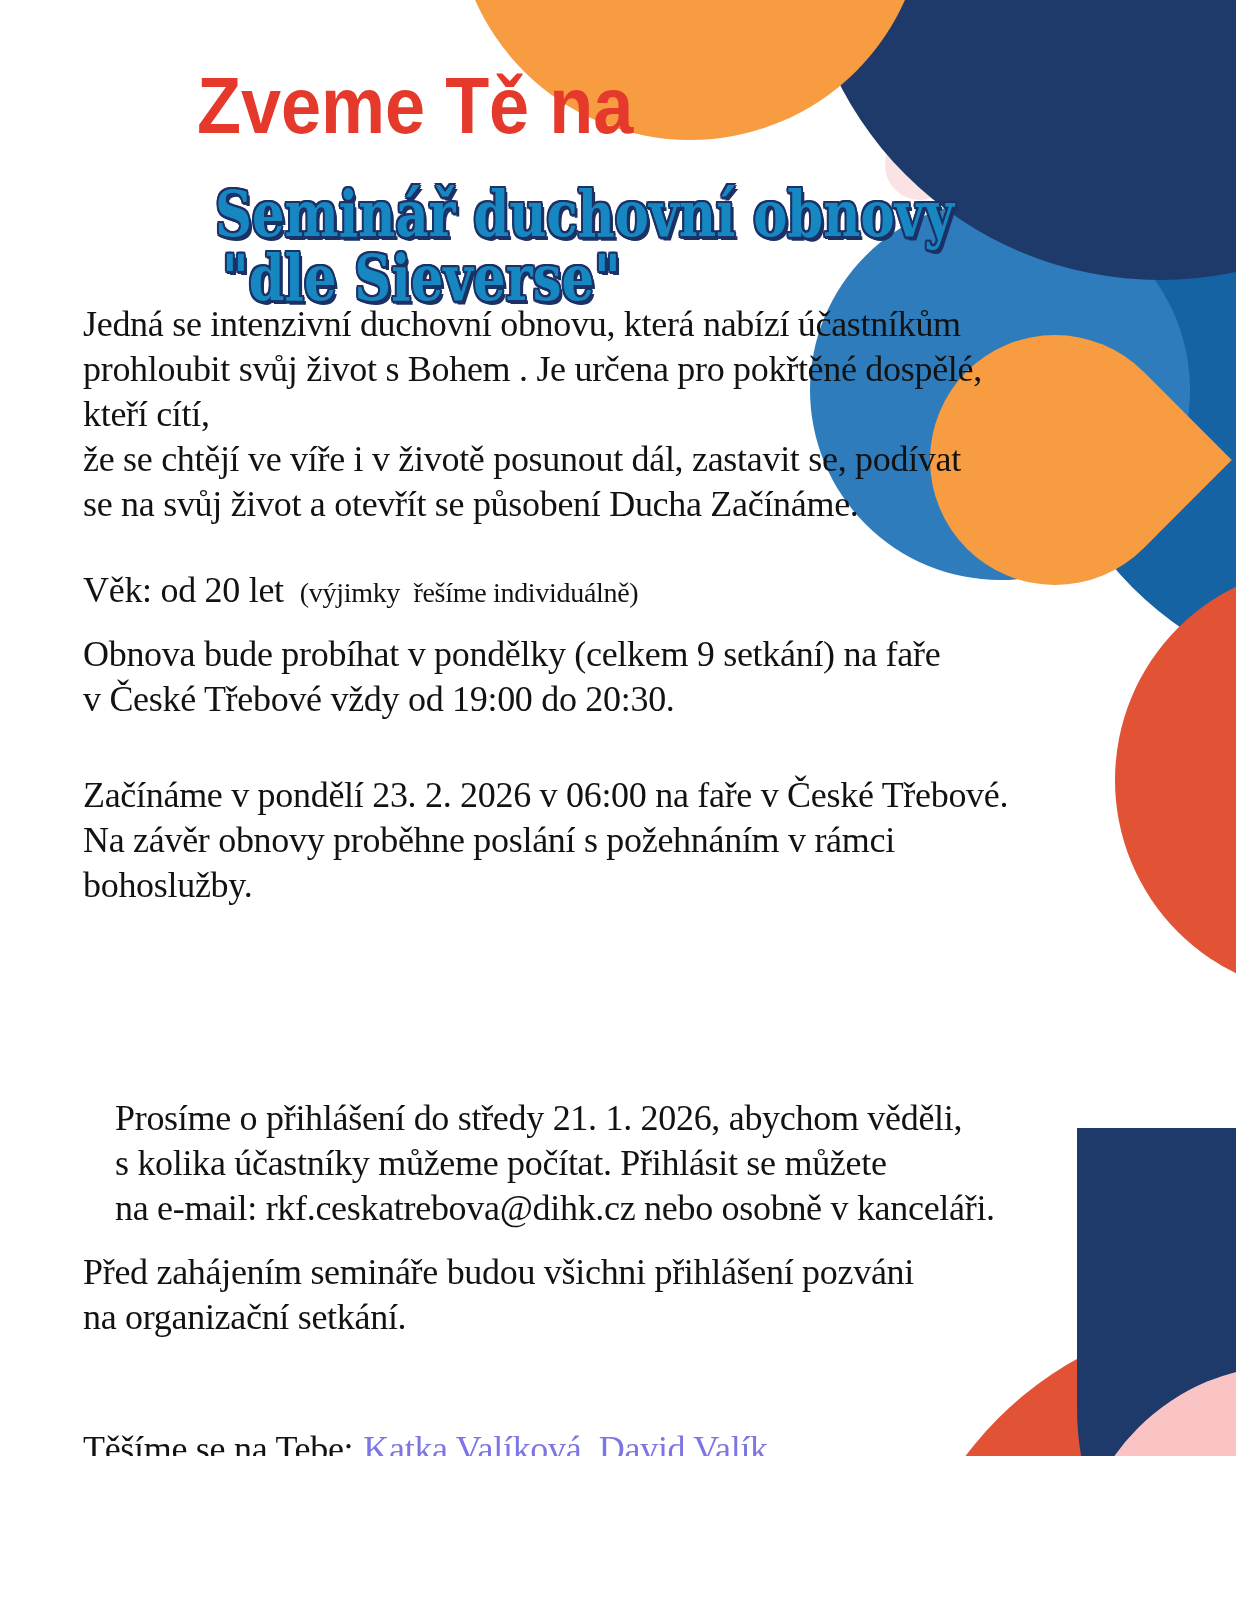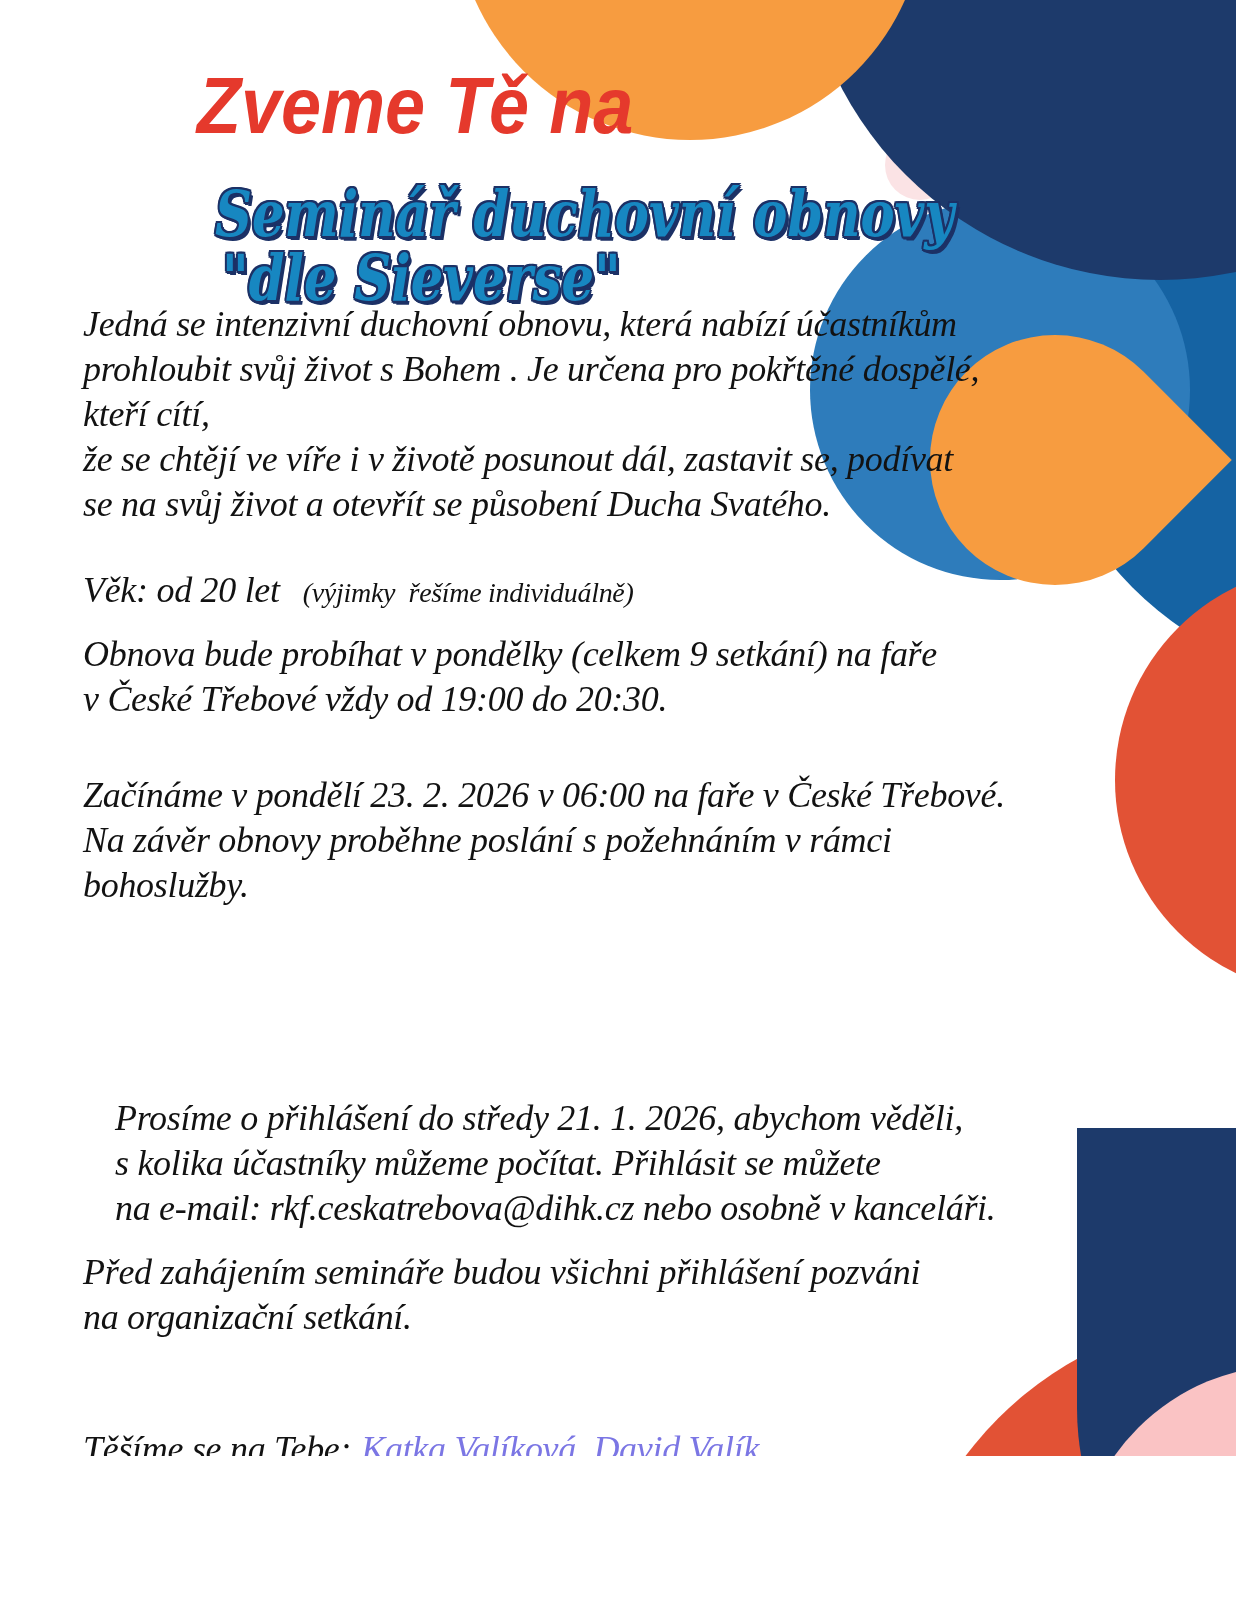--- a/index.html
+++ b/index.html
@@ -2,21 +2,20 @@
 <html><head>
 <meta charset="utf-8">
 <style>
   html,body { margin:0; padding:0; background:#ffffff; }
   .poster {
     position:relative;
     width:1236px; height:1456px;
     overflow:hidden;
     background:#ffffff;
     font-family:"Liberation Serif", serif;
-    font-style:italic;
   }
   
   .shape { position:absolute; }
   .circle { border-radius:50%; }
   .decor-pale-pink-circle   { left:885px;  top:130px;   width:70px;  height:70px;  background:#FBE3E5; z-index:1; }
   .decor-steel-blue-circle  { left:1030px; top:-10px;   width:700px; height:700px; background:#1563A3; z-index:2; }
   .decor-medium-blue-circle { left:810px;  top:200px;   width:380px; height:380px; background:#2E7CBB; z-index:3; }
   .decor-orange-petal {
     left:930px; top:335px; width:250px; height:250px;
     background:#F79C40;
@@ -73,21 +72,21 @@
   }
   .p-intro        { top:302px; }
   .p-age          { top:568px; white-space:normal; }
   .p-schedule     { top:632px; }
   .p-start        { top:773px; }
   .p-commitment   { top:947px; }
   .p-registration { top:1096px;margin-left:32px; }
   .p-orientation  { top:1250px; }
   .p-closing      { top:1382px; }
 
-  .age-note { font-size:28px; margin-left:23px; white-space:pre-wrap; }
+  .age-note { font-size:28px; margin-left:16px; white-space:pre-wrap; }
   .closing-label { color:#121212; margin-right:10px; }
   .closing-names { color:#7B76E4; white-space:pre-line; }
 </style>
 </head>
 <body>
 
 <div class="poster">
 
   <div class="shape circle decor-pale-pink-circle"></div>
   <div class="shape circle decor-steel-blue-circle"></div>
@@ -101,21 +100,21 @@
   <div class="shape circle decor-pink-circle-bottom"></div>
 
   <div class="txt title">Zveme Tě na</div>
   <div class="txt subtitle-line subtitle-1">Seminář duchovní obnovy</div>
   <div class="txt subtitle-line subtitle-2">"dle Sieverse"</div>
 
   <div class="txt para p-intro">Jedná se intenzivní duchovní obnovu, která nabízí účastníkům
 prohloubit svůj život s Bohem . Je určena pro pokřtěné dospělé,
 kteří cítí,
 že se chtějí ve víře i v životě posunout dál, zastavit se, podívat
-se na svůj život a otevřít se působení Ducha Svatého.</div>
+se na svůj život a otevřít se působení Ducha Začínáme.</div>
 
   <div class="txt para p-age">
     <span>Věk: od 20 let</span><span class="age-note">(výjimky  řešíme individuálně)</span>
   </div>
 
   <div class="txt para p-schedule">Obnova bude probíhat v pondělky (celkem 9 setkání) na faře
 v České Třebové vždy od 19:00 do 20:30.</div>
   <div class="txt para p-start">Začínáme v pondělí 23. 2. 2026 v 06:00 na faře v České Třebové.
 Na závěr obnovy proběhne poslání s požehnáním v rámci
 bohoslužby.</div>

